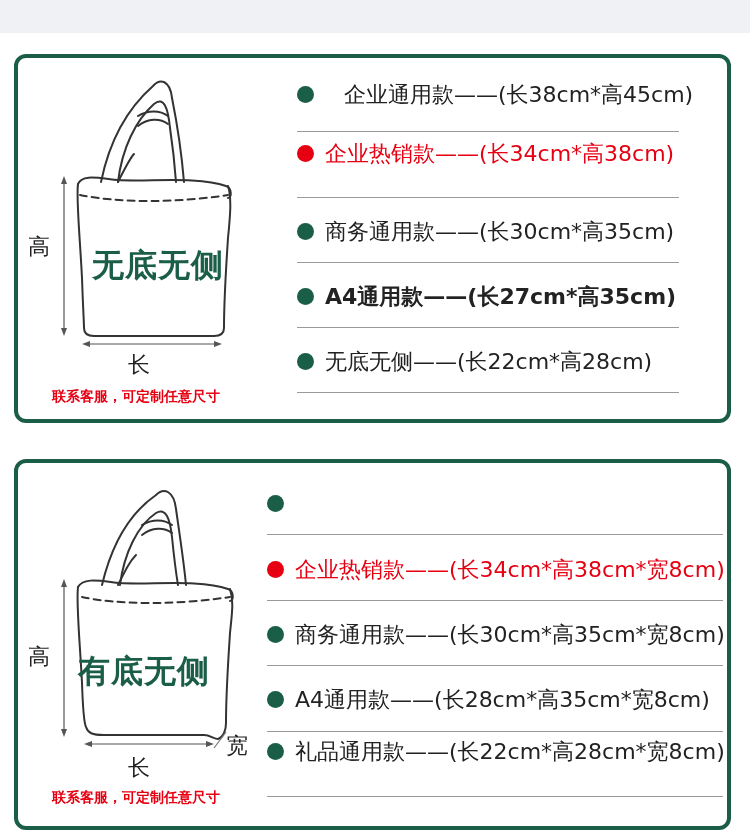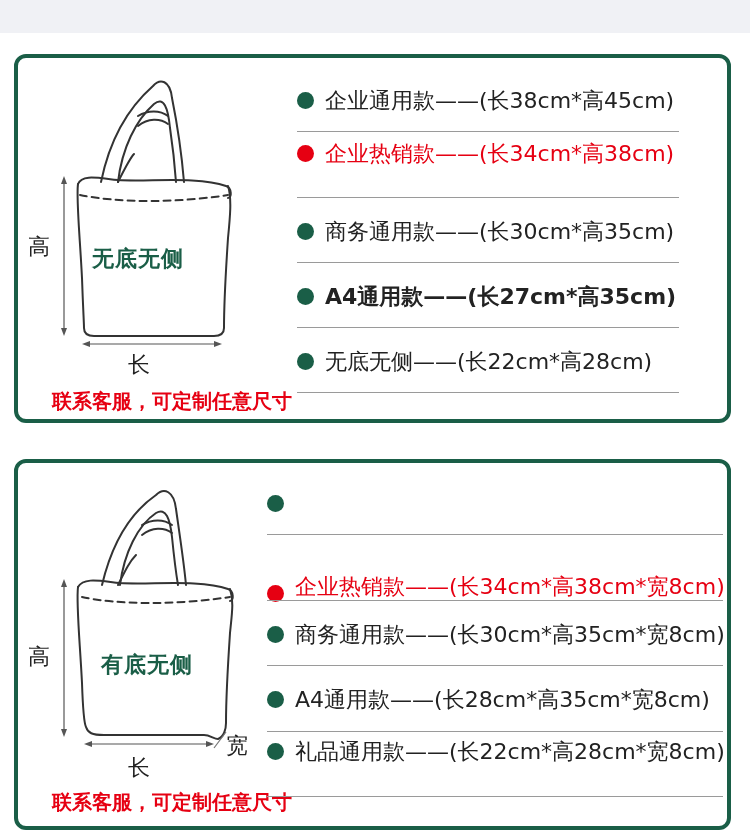--- a/index.html
+++ b/index.html
@@ -10,22 +10,22 @@
   .topbar { position: absolute; left: 0; top: 0; width: 750px; height: 33px; background: #f0f1f5; }
   .card {
     position: absolute; left: 14px; width: 717px;
     border: 4px solid #1a5e47; border-radius: 12px; box-sizing: border-box; background: #fff;
   }
   .card1 { top: 54px; height: 369px; }
   .card2 { top: 459px; height: 371px; }
   .diagram { position: absolute; left: 0; top: 0; width: 270px; height: 100%; }
   .bag-svg { position: absolute; left: 0; top: 0; }
   .dim-label { position: absolute; font-size: 22px; color: #222; }
-  .type-label { position: absolute; font-size: 22px; font-weight: bold; color: #1a5e47; letter-spacing: 1px; }
-  .contact { position: absolute; font-size: 20px; font-weight: bold; color: #e60012; white-space: nowrap; }
+  .type-label { position: absolute; font-size: 32px; font-weight: bold; color: #1a5e47; letter-spacing: 1px; }
+  .contact { position: absolute; font-size: 14px; font-weight: bold; color: #e60012; white-space: nowrap; }
   .spec-list { position: absolute; top: 0; }
   .spec-row { position: absolute; left: 0; height: 65px; display: flex; align-items: center; white-space: nowrap; }
   .spec-row .dot { width: 17px; height: 17px; border-radius: 50%; margin-right: 11px; flex: none; }
   .spec-row .text { font-size: 22px; color: #222; letter-spacing: 0px; }
   .spec-row.hot .text { color: #e60012; }
   .rule { position: absolute; left: 0; height: 1px; background: #9a9a9a; }
 </style>
 </head>
 <body>
 
@@ -56,21 +56,21 @@
       <line x1="70" y1="286" x2="198" y2="286" stroke="#555" stroke-width="1.2"></line>
       <polygon points="64,286 72,283 72,289" fill="#555"></polygon>
       <polygon points="204,286 196,283 196,289" fill="#555"></polygon>
     </svg>
     <div class="dim-label" style="left:10px; top:174px;">高</div>
     <div class="type-label" style="left:74px; top:186px;">无底无侧</div>
     <div class="dim-label" style="left:110px; top:292px;">长</div>
     <div class="contact" style="left:34px; top:330px;">联系客服，可定制任意尺寸</div>
   </div>
   <div class="spec-list" style="left:279px; width:385px;">
-    <div class="spec-row" style="top:10px;">
+    <div class="spec-row" style="top:4px;gap:19px;">
       <span class="dot" style="background:#1a5e47;"></span>
       <span class="text">企业通用款——(长38cm*高45cm)</span>
     </div>
     <div class="rule" style="top:73px; width:382px;"></div>
     <div class="spec-row hot" style="top:63px;">
       <span class="dot" style="background:#e60012;"></span>
       <span class="text">企业热销款——(长34cm*高38cm)</span>
     </div>
     <div class="rule" style="top:139px; width:382px;"></div>
     <div class="spec-row" style="top:141px;">
@@ -106,31 +106,31 @@
       </g>
       <line x1="46" y1="122" x2="46" y2="268" stroke="#555" stroke-width="1.2"></line>
       <polygon points="46,116 43,124 49,124" fill="#555"></polygon>
       <polygon points="46,274 43,266 49,266" fill="#555"></polygon>
       <line x1="72" y1="281" x2="190" y2="281" stroke="#555" stroke-width="1.2"></line>
       <polygon points="66,281 74,278 74,284" fill="#555"></polygon>
       <polygon points="196,281 188,278 188,284" fill="#555"></polygon>
       <line x1="196" y1="285" x2="208" y2="269" stroke="#777" stroke-width="1.2"></line>
     </svg>
     <div class="dim-label" style="left:10px; top:179px;">高</div>
-    <div class="type-label" style="left:83px; top:187px;">有底无侧</div>
+    <div class="type-label" style="left:60px; top:187px;">有底无侧</div>
     <div class="dim-label" style="left:208px; top:268px;">宽</div>
     <div class="dim-label" style="left:110px; top:290px;">长</div>
     <div class="contact" style="left:34px; top:326px;">联系客服，可定制任意尺寸</div>
   </div>
   <div class="spec-list" style="left:249px; width:460px;">
     <div class="spec-row" style="top:8px;">
       <span class="dot" style="background:#1a5e47;"></span>
     </div>
     <div class="rule" style="top:71px; width:456px;"></div>
-    <div class="spec-row hot" style="top:74px;align-items:flex-end;">
+    <div class="spec-row hot" style="top:74px;">
       <span class="dot" style="background:#e60012;"></span>
       <span class="text">企业热销款——(长34cm*高38cm*宽8cm)</span>
     </div>
     <div class="rule" style="top:137px; width:456px;"></div>
     <div class="spec-row" style="top:139px;">
       <span class="dot" style="background:#1a5e47;"></span>
       <span class="text">商务通用款——(长30cm*高35cm*宽8cm)</span>
     </div>
     <div class="rule" style="top:202px; width:456px;"></div>
     <div class="spec-row" style="top:204px;">

